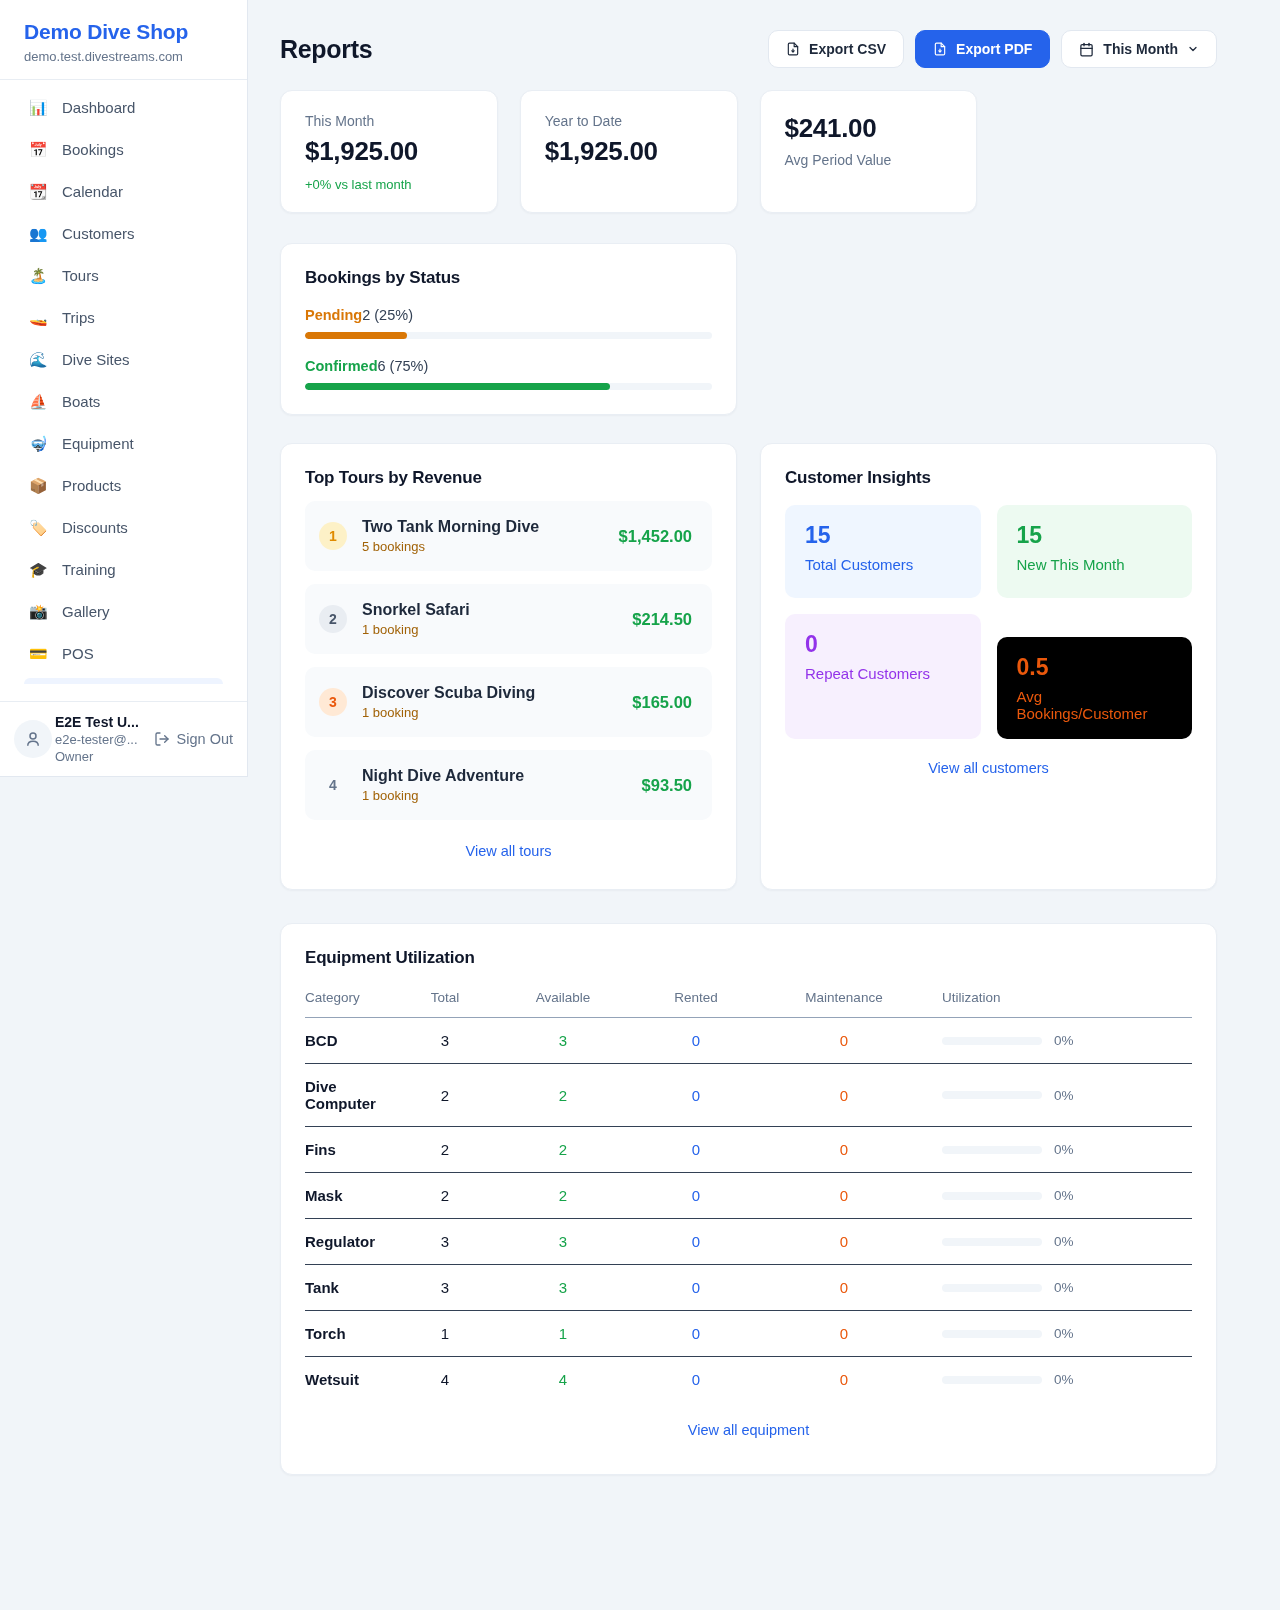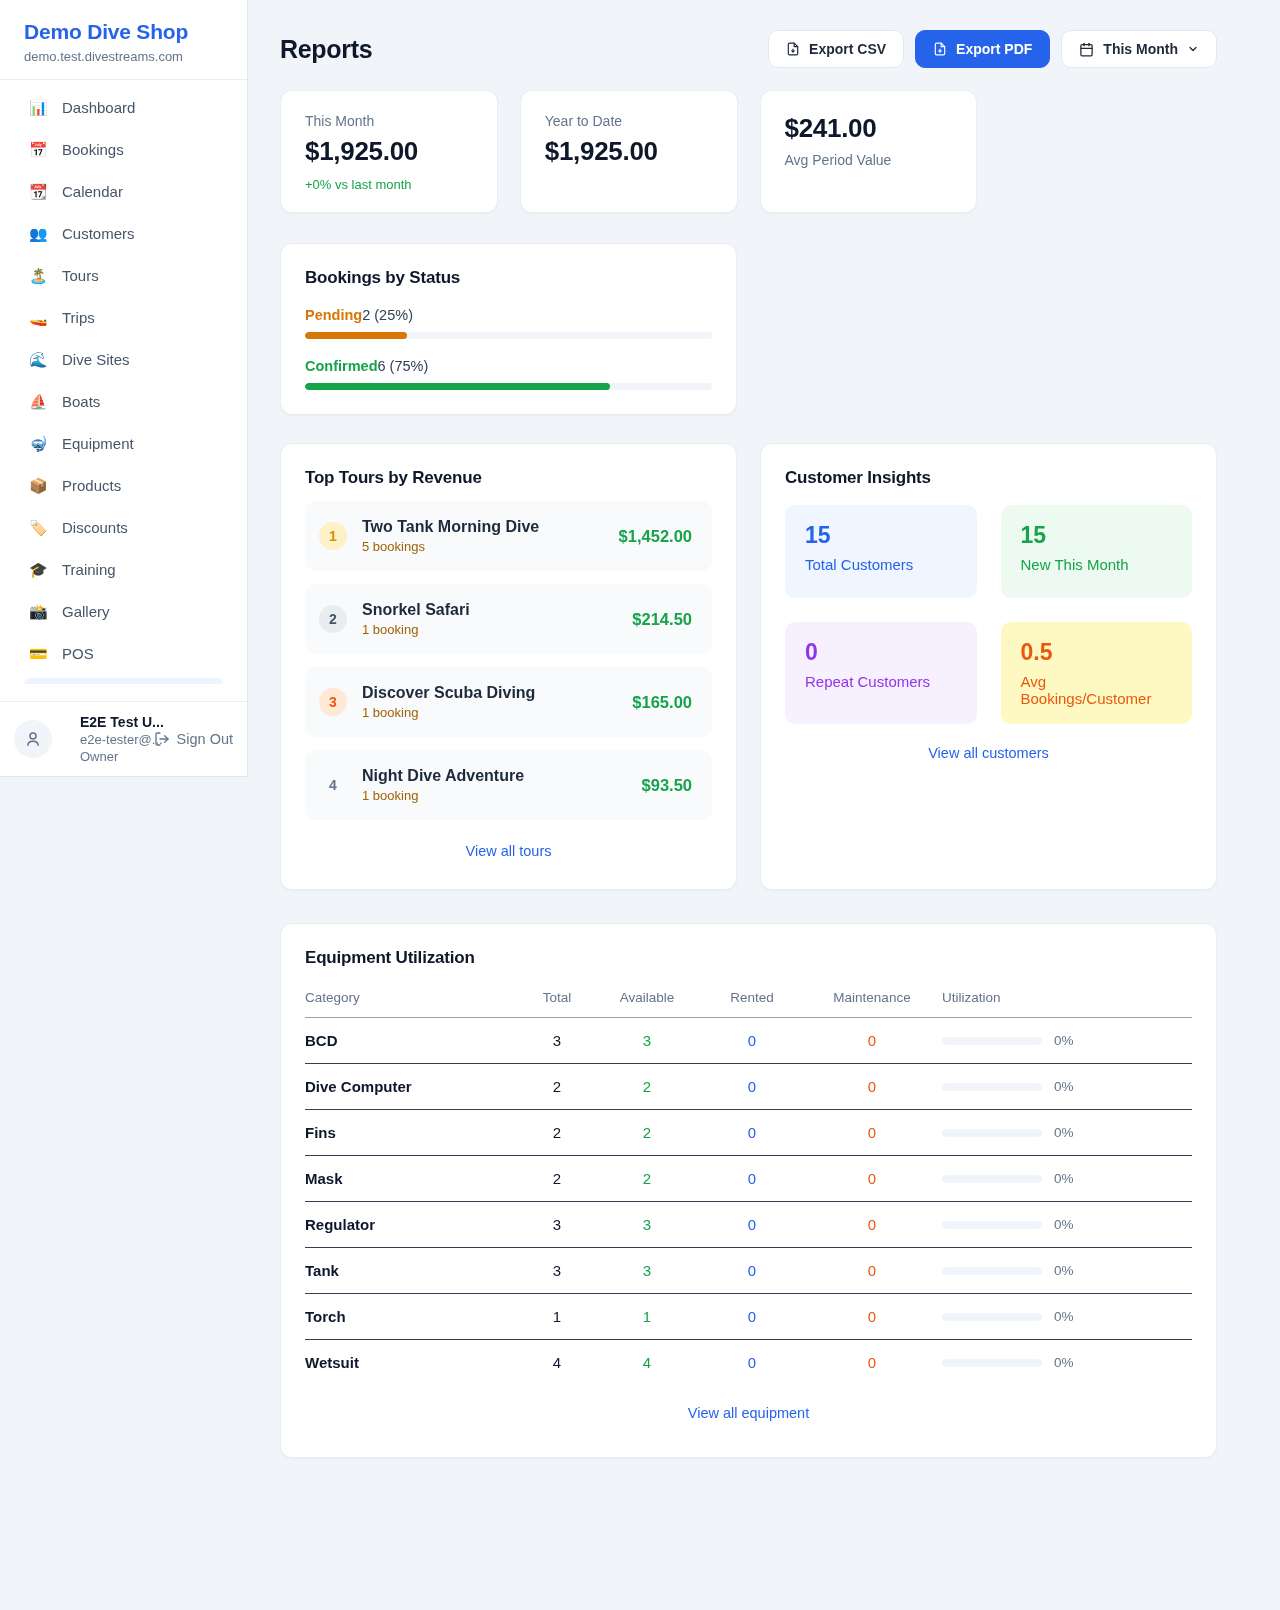--- a/index.html
+++ b/index.html
@@ -21,21 +21,21 @@
   .brand .domain { font-size:13px; color:#64748b; margin-top:5px; }
   .nav { padding:10px 12px 0; flex:1; overflow:hidden; }
   .nav-item {
     display:flex; align-items:center; gap:13px;
     padding:9px 17px; border-radius:8px; cursor:pointer;
     color:#475569; font-size:15px; font-weight:500; margin-bottom:7px;
   }
   .nav-item .ico { width:20px; text-align:center; font-size:15px; line-height:1; }
   .active-sliver { height:6px; margin:0 12px; background:#eef4ff; border-radius:8px 8px 0 0; }
   .user-footer {
-    border-top:1px solid #e8edf3; padding:12px 14px; display:flex; align-items:center; gap:28px;
+    border-top:1px solid #e8edf3; padding:12px 14px; display:flex; align-items:center; gap:3px;
   }
   .avatar { width:38px; height:38px; border-radius:50%; background:#f1f5f9;
     display:flex; align-items:center; justify-content:center; color:#64748b; flex:none; }
   .user-info { flex:1; min-width:0; }
   .user-name { font-size:14px; font-weight:700; color:#0f172a; white-space:nowrap; }
   .user-sub { font-size:13px; color:#64748b; margin-top:2px; white-space:nowrap; }
   .signout { display:flex; align-items:center; gap:7px; color:#64748b; font-size:14.5px; cursor:pointer; flex:none; }
   
   .main { position:absolute; left:280px; top:0; width:937px; }
   .topbar { margin-top:30px; display:flex; align-items:center; justify-content:space-between; }
@@ -86,33 +86,33 @@
   .rank-3 { background:#ffe9d5; color:#ea580c; }
   .rank-4 { background:transparent; color:#64748b; }
   .tour-main { flex:1; min-width:0; }
   .tour-name { font-size:16px; font-weight:700; color:#1e293b; }
   .tour-sub { font-size:13px; color:#a16207; margin-top:3px; }
   .tour-amt { font-size:16.5px; font-weight:700; color:#16a34a; }
   .view-link { display:block; text-align:center; color:#2563eb; font-size:14.5px;
     margin-top:23px; cursor:pointer; text-decoration:none; }
   
   .insights-card { min-height:447px; }
-  .tiles { margin-top:17px; display:grid; grid-template-columns:1fr 1fr; gap:24px; }
+  .tiles { margin-top:17px; display:grid; grid-template-columns:1fr 1fr; gap:16px; }
   .tile { border-radius:10px; padding:17px 20px; min-height:93px; }
   .tile-value { font-size:23px; font-weight:800; }
   .tile-label { font-size:15px; margin-top:7px; }
   .tile-blue { background:#eff6ff; } .tile-blue .tile-value, .tile-blue .tile-label { color:#2563eb; }
   .tile-green { background:#edfaf1; } .tile-green .tile-value, .tile-green .tile-label { color:#16a34a; }
   .tile-purple { background:#f7f0fe; } .tile-purple .tile-value, .tile-purple .tile-label { color:#9333ea; }
-  .tile-orange { background:#fef9c3; } .tile-orange .tile-value, .tile-orange .tile-label { color:#ea580c; }
+  .tile-orange { background:#000000;margin-top:23px; } .tile-orange .tile-value, .tile-orange .tile-label { color:#ea580c; }
   .insights-card .view-link { margin-top:21px; }
   
   .equip-card { margin-top:33px; padding:24px 24px 20px; }
   .tbl { width:100%; margin-top:8px; }
-  .trow { display:grid; grid-template-columns:1fr 70px 110px 100px 140px 250px; align-items:center; }
+  .trow { display:grid; grid-template-columns:1fr 70px 110px 100px 140px 250px; align-items:center;gap:28px; }
   .thead { color:#64748b; font-size:13.5px; padding:14px 0 12px; border-bottom:1px solid #94a3b8; }
   .tbody-row { padding:14px 0; border-bottom:1px solid #334155; font-size:15px; }
   .tbody-row:last-of-type { border-bottom:none; }
   .c-cat { font-weight:700; color:#0f172a; }
   .c-num { text-align:center; }
   .n-total { color:#0f172a; } .n-avail { color:#16a34a; } .n-rent { color:#2563eb; } .n-maint { color:#ea580c; }
   .c-util { display:flex; align-items:center; gap:12px; }
   .util-track { width:100px; height:8px; border-radius:4px; background:#f1f5f9; }
   .util-pct { font-size:13.5px; color:#64748b; }
   .equip-card .view-link { margin-top:20px; margin-bottom:16px; }

